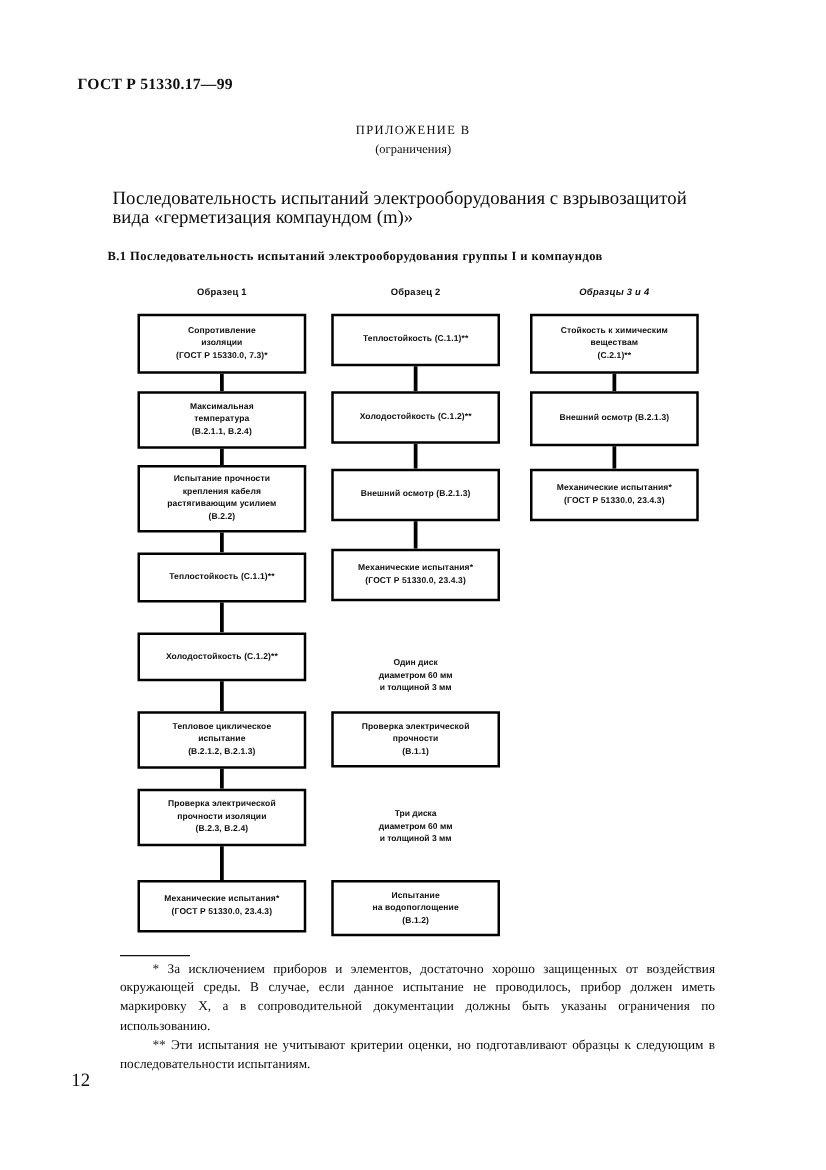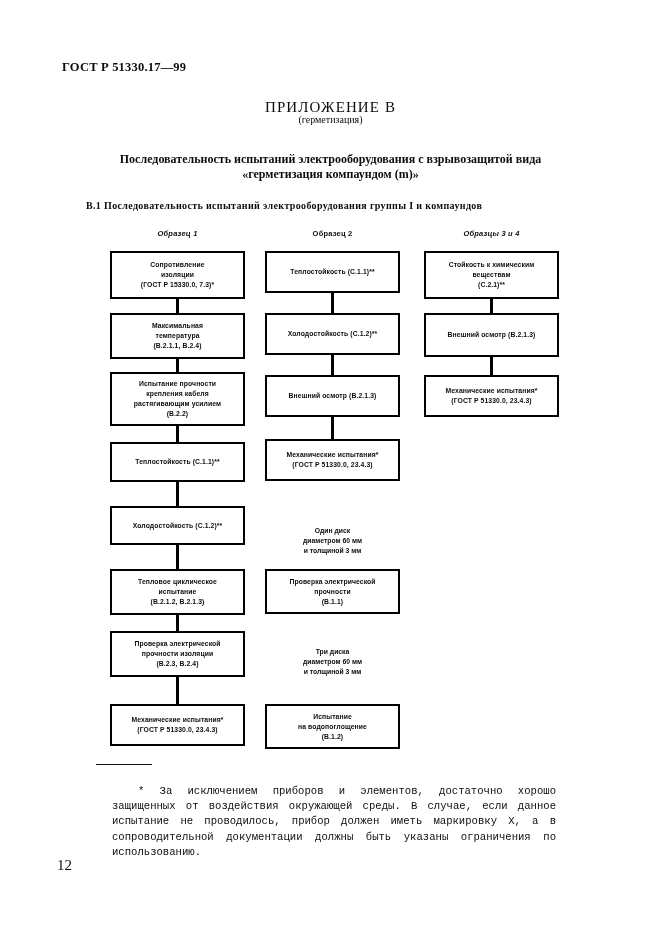--- a/index.html
+++ b/index.html
@@ -32,39 +32,39 @@
     text-align: right;
   }
 
   
   .appendix-title {
     position: absolute;
     left: 0;
     right: 0;
     top: 99px;
     text-align: center;
-    font-size: 15px;
+    font-size: 10px;
     letter-spacing: 1.1px;
   }
   .appendix-sub {
     position: absolute;
     left: 0;
     right: 0;
     top: 114px;
     text-align: center;
     font-size: 10px;
   }
   .main-title {
     position: absolute;
     left: 90px;
     right: 90px;
     top: 152px;
-    text-align: center;
-    font-size: 12px;
-    font-weight: bold;
+    text-align: left;
+    font-size: 15px;
+    font-weight: normal;
     line-height: 15px;
   }
   .section-title {
     position: absolute;
     left: 86px;
     top: 200px;
     font-size: 10px;
     font-weight: bold;
     letter-spacing: 0.35px;
   }
@@ -128,45 +128,45 @@
   }
   .footnotes {
     position: absolute;
     left: 96px;
     top: 768px;
     width: 476px;
     font-size: 10.6px;
     line-height: 15.2px;
     text-align: justify;
   }
-  .footnotes p { margin: 16px; text-indent: 26px; font-family: Liberation Mono, monospace; }
+  .footnotes p { margin: 0; text-indent: 26px; }
   .footnotes p + p { margin-top: 0px; }
 
   .page-num {
     position: absolute;
     left: 57px;
     top: 857px;
     font-size: 15px;
   }
 </style>
 </head>
 <body>
 
 <div class="page">
 
   <div class="doc-header">ГОСТ Р 51330.17—99</div>
 
   <div class="appendix-title">ПРИЛОЖЕНИЕ В</div>
-  <div class="appendix-sub">(герметизация)</div>
+  <div class="appendix-sub">(ограничения)</div>
   <div class="main-title">Последовательность испытаний электрооборудования с взрывозащитой вида «герметизация компаундом (m)»</div>
   <div class="section-title">В.1 Последовательность испытаний электрооборудования группы I и компаундов</div>
 
   <div class="chart">
 
-    <div class="col-head" style="left:110px; top:229px; width:135px;font-style:italic;">Образец 1</div>
+    <div class="col-head" style="left:110px; top:229px; width:135px;">Образец 1</div>
     <div class="col-head" style="left:265px; top:229px; width:135px;">Образец 2</div>
     <div class="col-head" style="left:424px; top:229px; width:135px;font-style:italic;">Образцы 3 и 4</div>
 
     <div class="node" style="left:110px; top:251px; width:135px; height:48px;">
         <span>Сопротивление
 изоляции
 (ГОСТ Р 15330.0, 7.3)*</span>
       </div>
     <div class="connector" style="left:176px; top:299px; height:14px;"></div>
 
@@ -269,17 +269,18 @@
     <div class="node" style="left:424px; top:375px; width:135px; height:42px;">
         <span>Механические испытания*
 (ГОСТ Р 51330.0, 23.4.3)</span>
       </div>
 
   </div>
 
   <div class="fn-rule"></div>
   <div class="footnotes">
     <p>* За исключением приборов и элементов, достаточно хорошо защищенных от воздействия окружающей среды. В случае, если данное испытание не проводилось, прибор должен иметь маркировку X, а в сопроводительной документации должны быть указаны ограничения по использованию.</p>
+    <p>** Эти испытания не учитывают критерии оценки, но подготавливают образцы к следующим в последовательности испытаниям.</p>
   </div>
 
   <div class="page-num">12</div>
 
 </div>
 
 </body></html>

